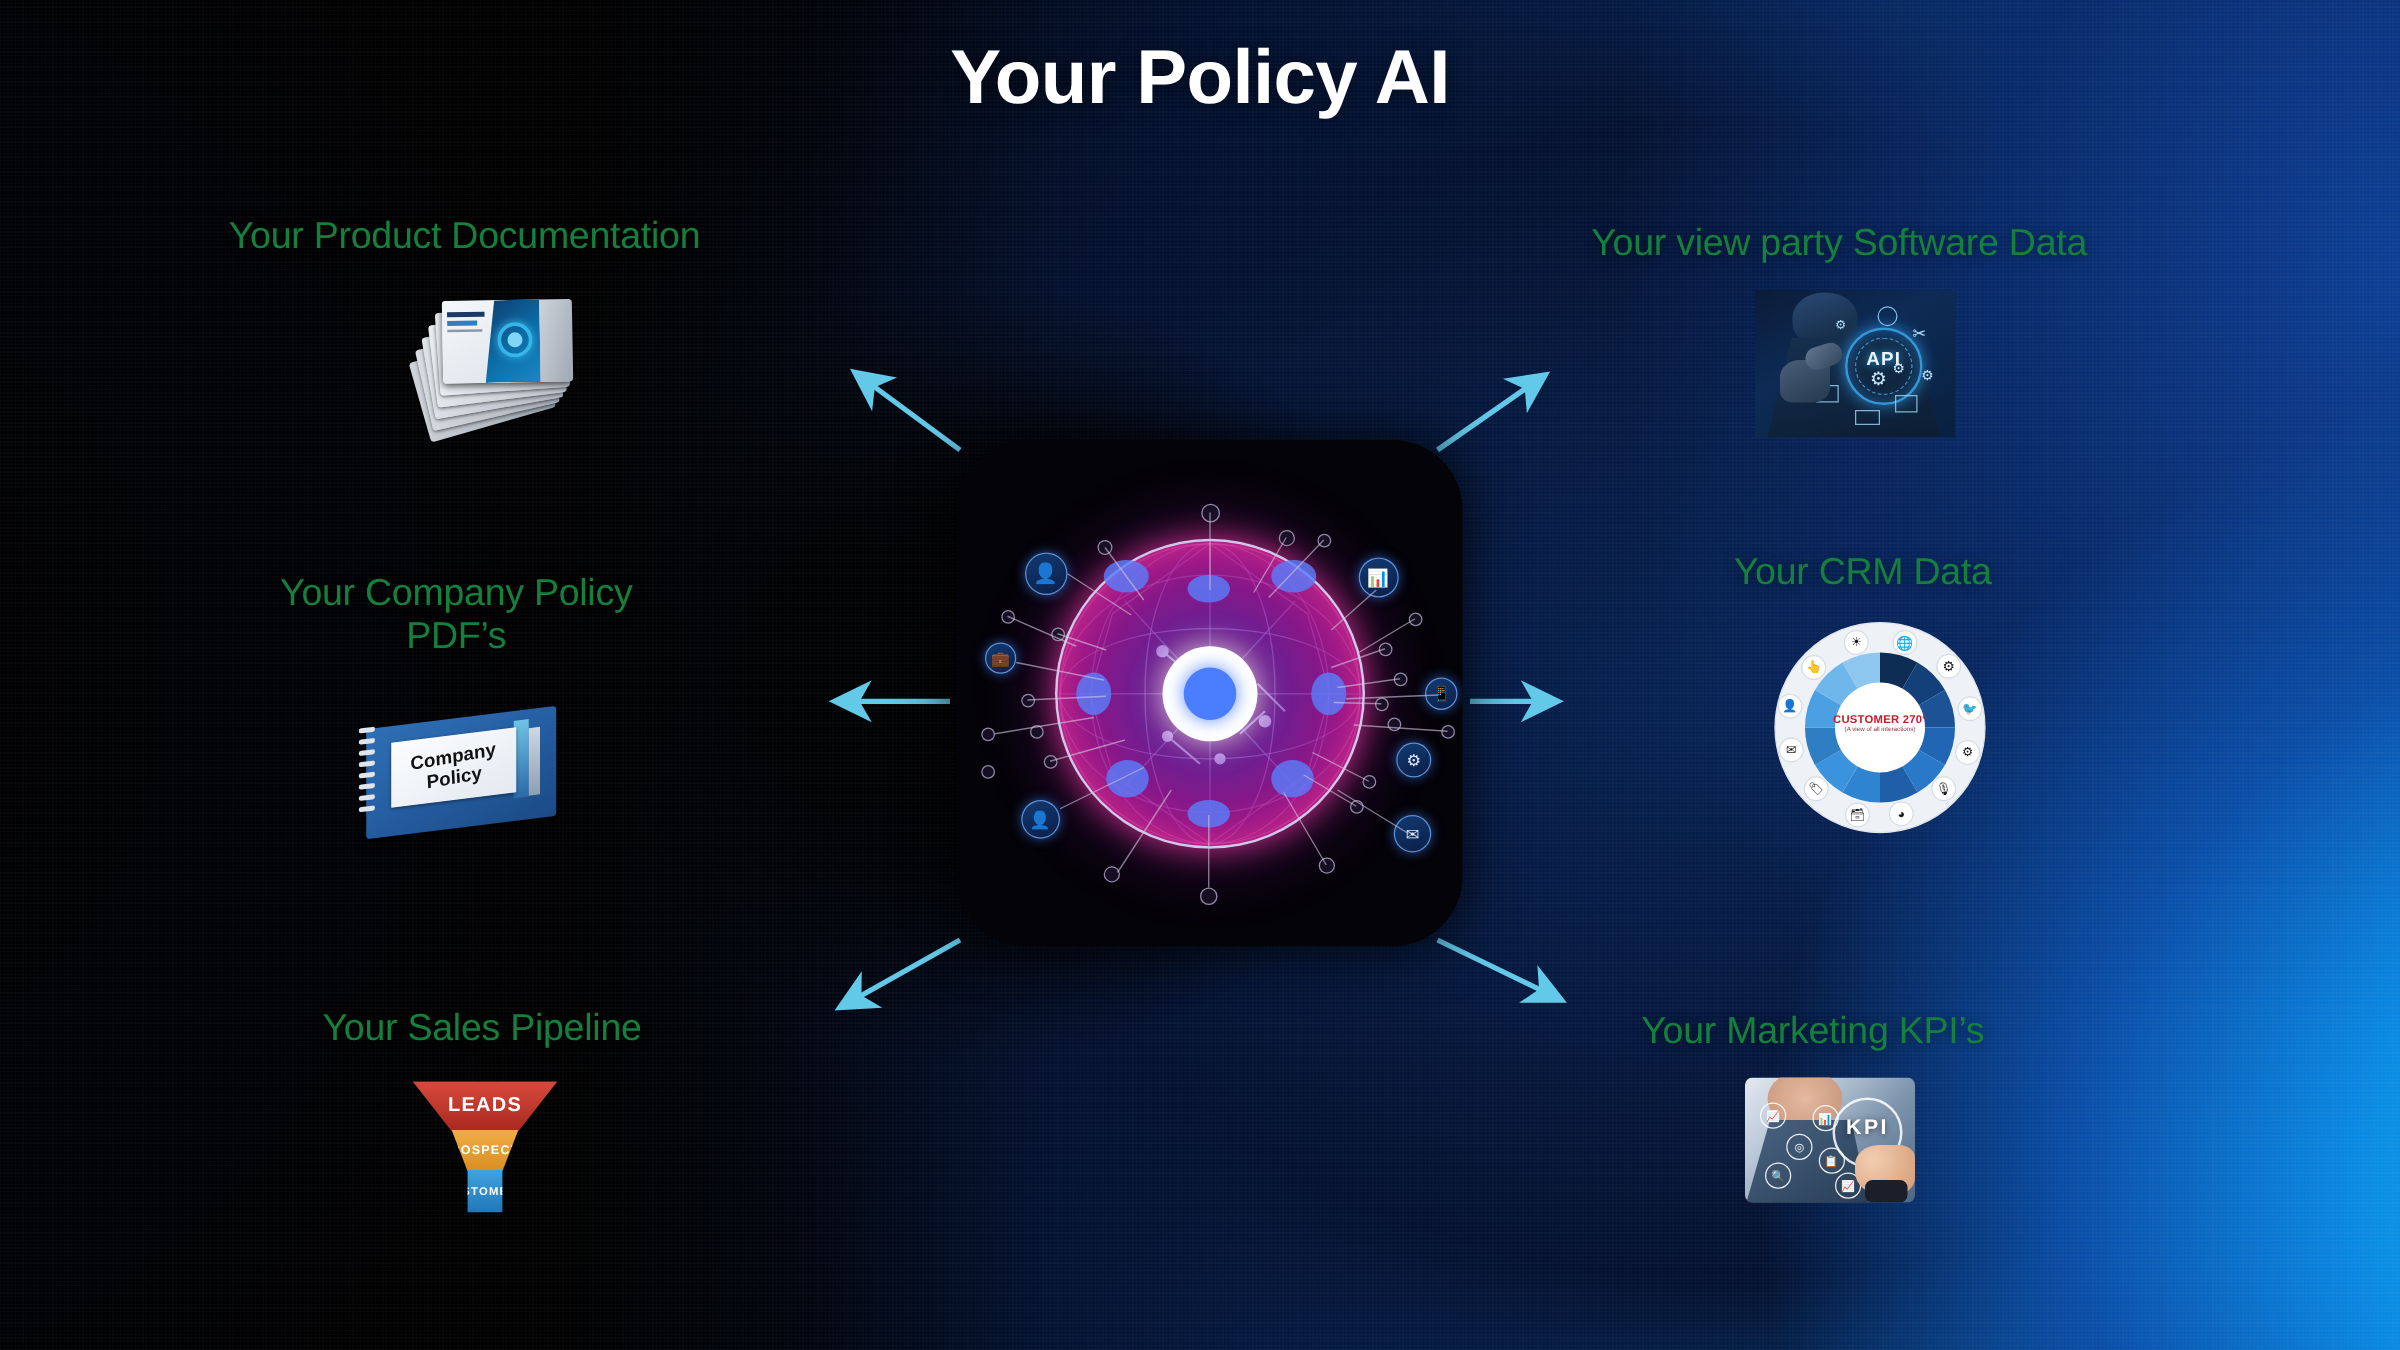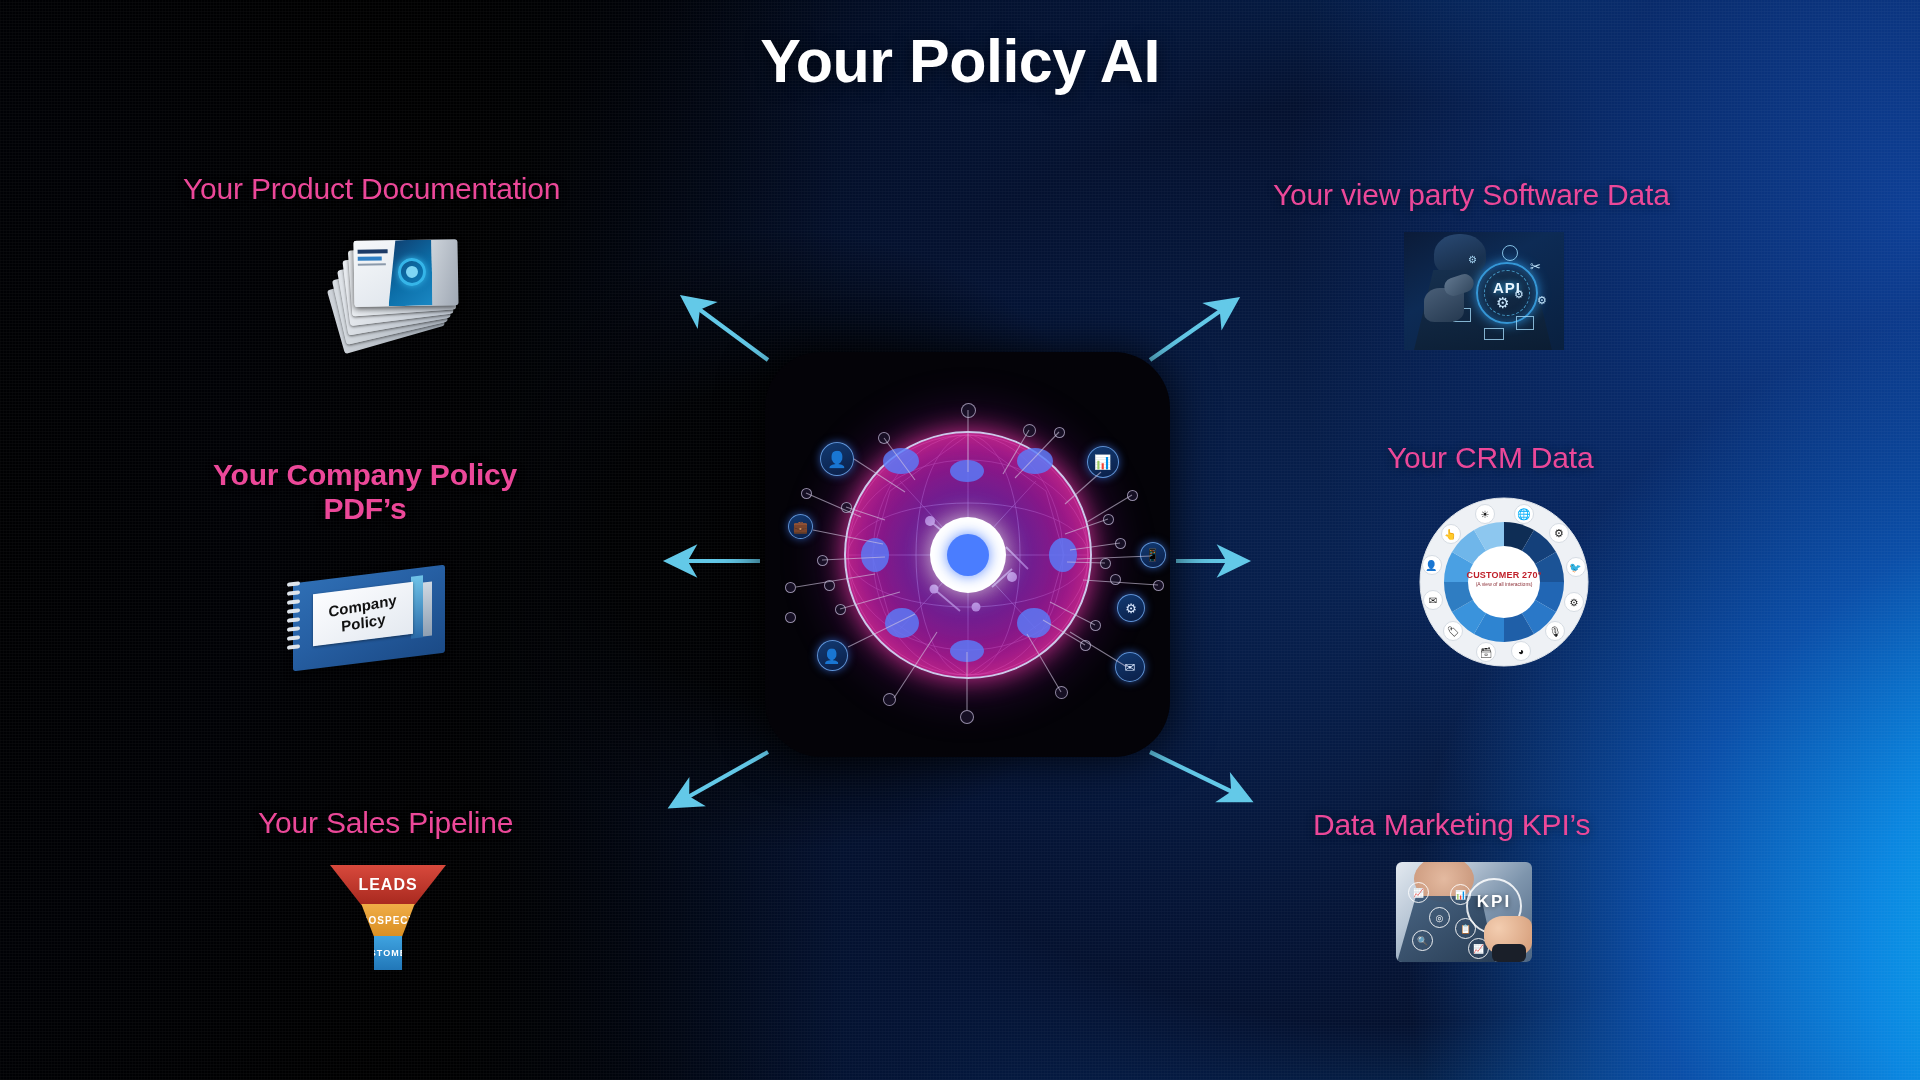--- a/index.html
+++ b/index.html
@@ -40,26 +40,26 @@
 
   
   #title {
     position:absolute; top:26px; left:0; width:1920px; text-align:center;
     font-size:61px; font-weight:bold; color:#ffffff; letter-spacing:-0.5px;
     z-index:12; text-shadow:0 2px 18px rgba(0,0,0,.5);
   }
 
   
   .label {
-    position:absolute; color:#ec4899; font-size:30px; font-weight:500;
+    position:absolute; color:#15803d; font-size:30px; font-weight:500;
     letter-spacing:-0.2px; line-height:1.12; z-index:12; white-space:pre-line;
     text-shadow:0 1px 10px rgba(0,0,0,.45);
   }
   .lbl-doc     { left:183px;  top:172px; }
-  .lbl-policy  { left:200px;  top:458px; width:330px; text-align:center;font-weight:bold; }
+  .lbl-policy  { left:200px;  top:458px; width:330px; text-align:center; }
   .lbl-sales   { left:258px;  top:806px; }
   .lbl-api     { left:1273px; top:178px; }
   .lbl-crm     { left:1387px; top:441px; }
   .lbl-kpi     { left:1313px; top:808px; }
 
   
   #arrows { position:absolute; inset:0; z-index:8; }
 
   
   #hub {
@@ -159,21 +159,21 @@
     <line x1="1150" y1="752" x2="1249" y2="800"></line>
   </g>
 </svg>
 
 <div class="label lbl-doc">Your Product Documentation</div>
 <div class="label lbl-policy">Your Company Policy
 PDF’s</div>
 <div class="label lbl-sales">Your Sales Pipeline</div>
 <div class="label lbl-api">Your view party Software Data</div>
 <div class="label lbl-crm">Your CRM Data</div>
-<div class="label lbl-kpi">Data Marketing KPI’s</div>
+<div class="label lbl-kpi">Your Marketing KPI’s</div>
 
 <div id="hub">
   <div class="hub-glow"></div>
 
   <svg class="hub-mesh" viewBox="0 0 252 252">
     <g stroke="rgba(225,215,255,.55)" stroke-width="1" fill="none">
       <ellipse cx="126" cy="126" rx="120" ry="120"></ellipse>
       <ellipse cx="126" cy="126" rx="52" ry="120"></ellipse>
       <ellipse cx="126" cy="126" rx="95" ry="120"></ellipse>
       <ellipse cx="126" cy="126" rx="120" ry="52"></ellipse>

